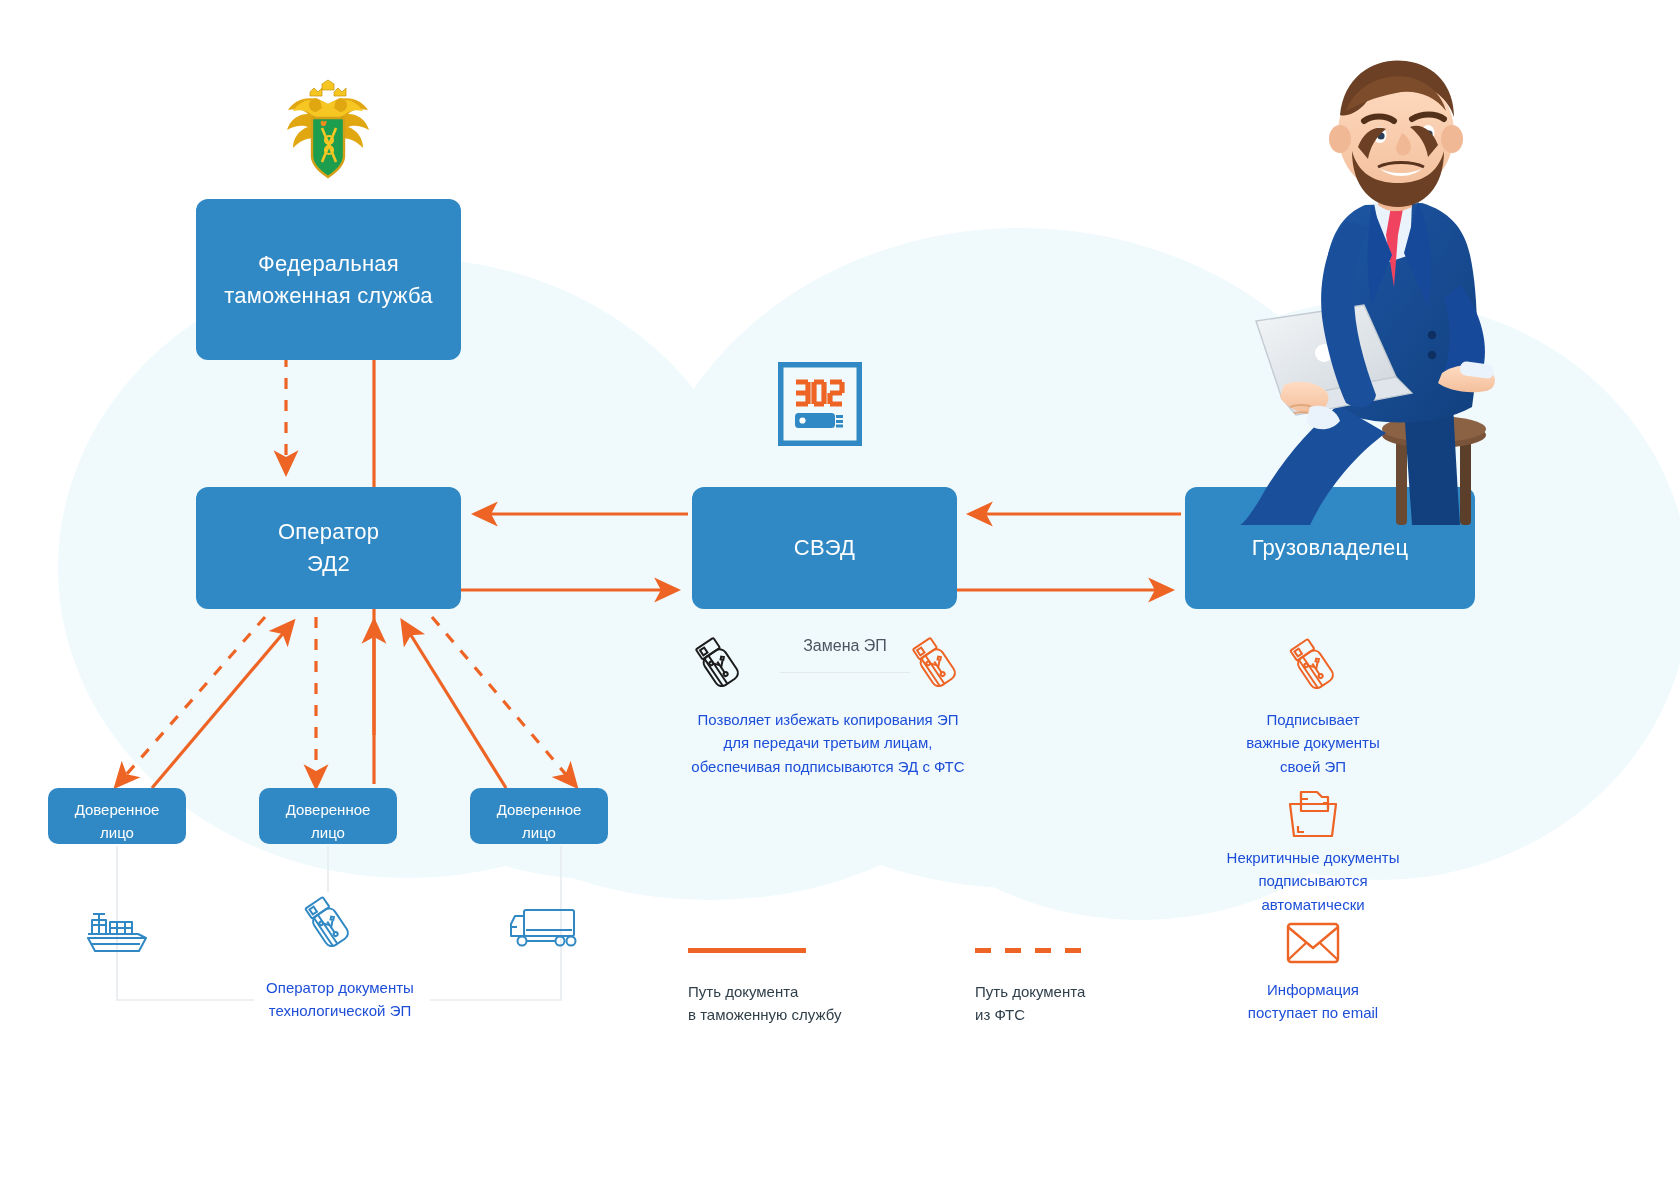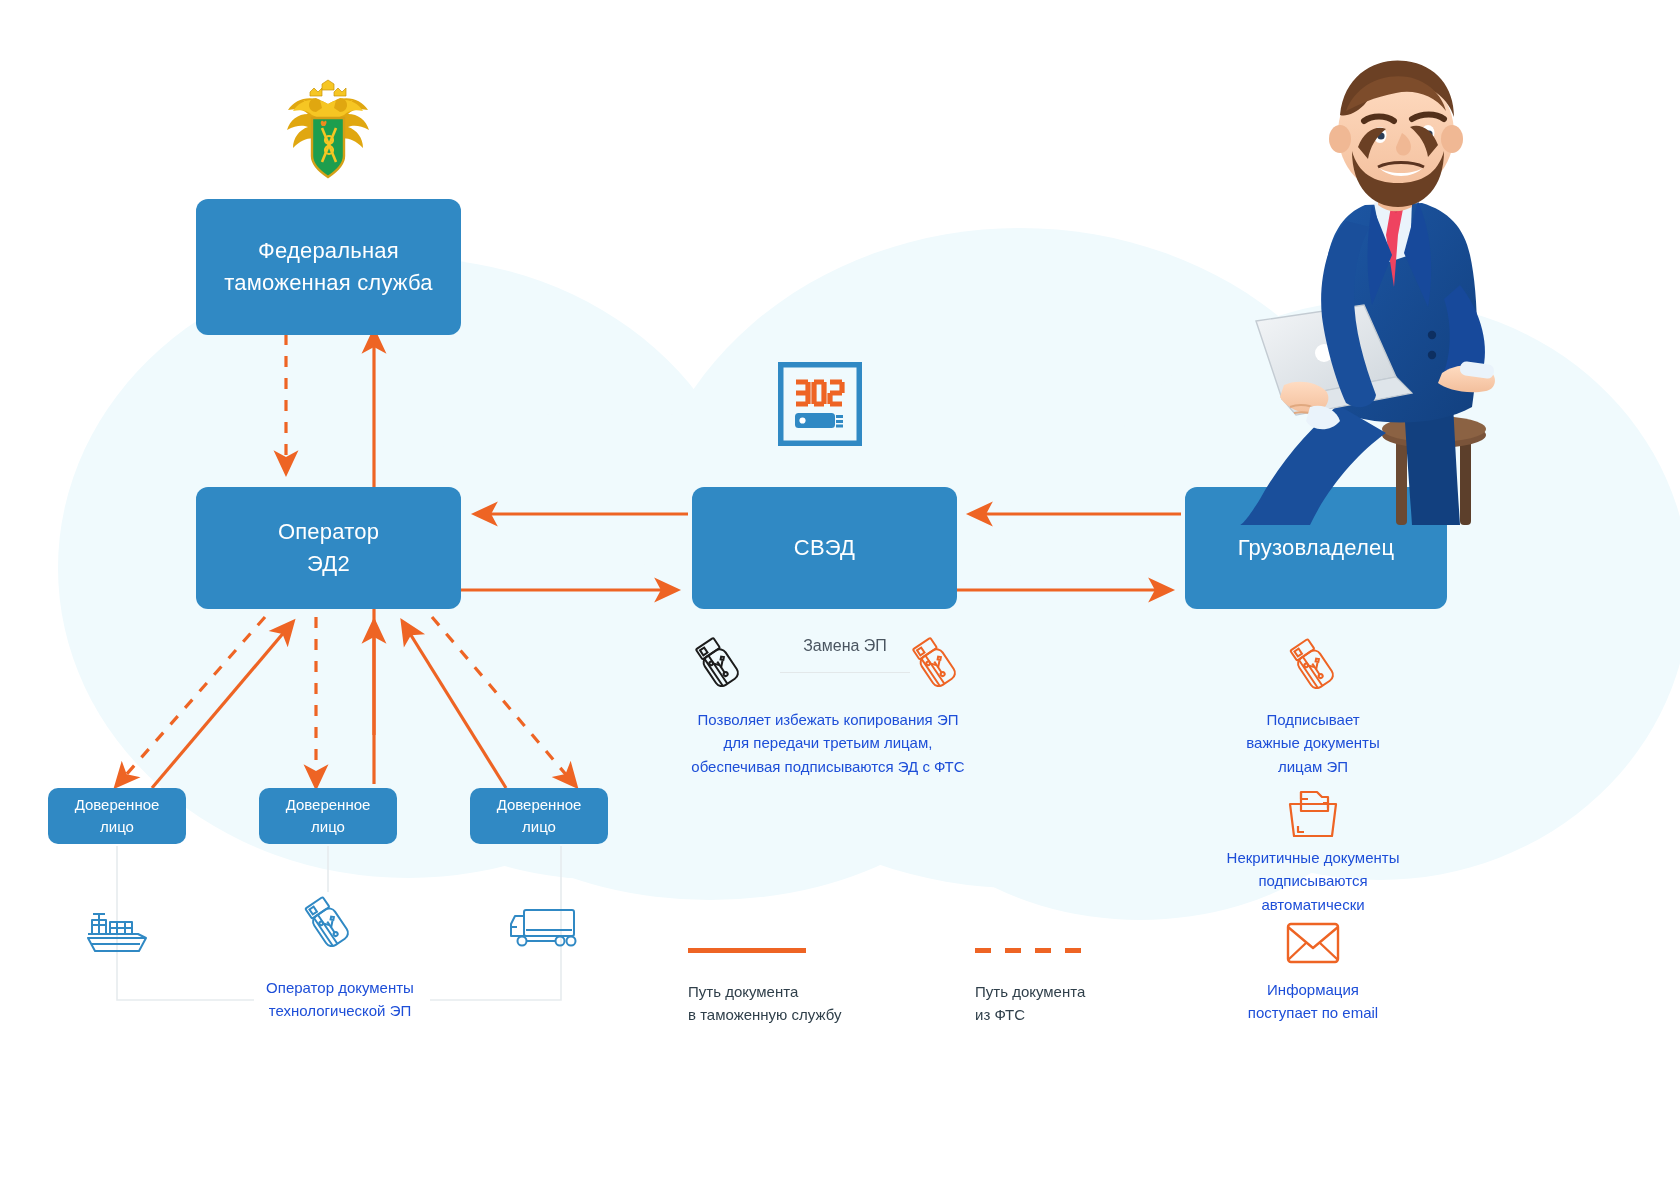--- a/index.html
+++ b/index.html
@@ -14,26 +14,26 @@
   #cloud-b{left:300px; top:410px; width:620px;  height:470px;}
   #cloud-c{left:640px; top:228px; width:760px;  height:660px;}
   #cloud-d{left:1070px;top:300px; width:620px;  height:580px;}
   #cloud-e{left:430px; top:560px; width:560px;  height:340px;}
   #cloud-f{left:880px; top:540px; width:520px;  height:380px;}
 
   
   .node{position:absolute;background:#3089c4;border-radius:12px;
         color:#ffffff;display:flex;align-items:center;justify-content:center;
         text-align:center;line-height:1.45;letter-spacing:.2px;}
-  #node-fts{left:196px; top:199px; width:265px; height:136px; font-size:22px;}
+  #node-fts{left:196px; top:199px; width:265px; height:161px; font-size:22px;}
   #node-operator{left:196px; top:487px; width:265px; height:122px; font-size:22px;align-items:center;}
   #node-sved{left:692px; top:487px; width:265px; height:122px; font-size:22px;}
-  #node-cargo{left:1185px;top:487px; width:262px; height:122px; font-size:22px;}
+  #node-cargo{left:1185px;top:487px; width:290px; height:122px; font-size:22px;}
   .trustee{position:absolute;background:#3089c4;border-radius:10px;color:#fff;
-           display:flex;align-items:center;justify-content:center;text-align:center;
+           display:flex;align-items:flex-end;justify-content:center;text-align:center;
            font-size:15px;line-height:1.5;width:138px;height:56px;}
   #trustee-1{left:48px;  top:788px;}
   #trustee-2{left:259px; top:788px;}
   #trustee-3{left:470px; top:788px;}
 
   
   #wires{position:absolute;left:0;top:0;width:1680px;height:1188px;pointer-events:none;}
 
   
   .icon{position:absolute;}
@@ -327,21 +327,21 @@
 
   <div class="cap" id="cap-sved">
     <span>Позволяет избежать копирования ЭП</span><br>
     <span>для передачи третьим лицам,</span><br>
     <span>обеспечивая подписываются ЭД с ФТС</span>
   </div>
 
   <div class="cap" id="cap-sign">
     <span>Подписывает</span><br>
     <span>важные документы</span><br>
-    <span>лицам ЭП</span>
+    <span>своей ЭП</span>
   </div>
 
   <div class="cap" id="cap-email">
     <span>Информация</span><br>
     <span>поступает по email</span>
   </div>
 
   <div class="cap" id="cap-auto">
     <span>Некритичные документы</span><br>
     <span>подписываются</span><br>

